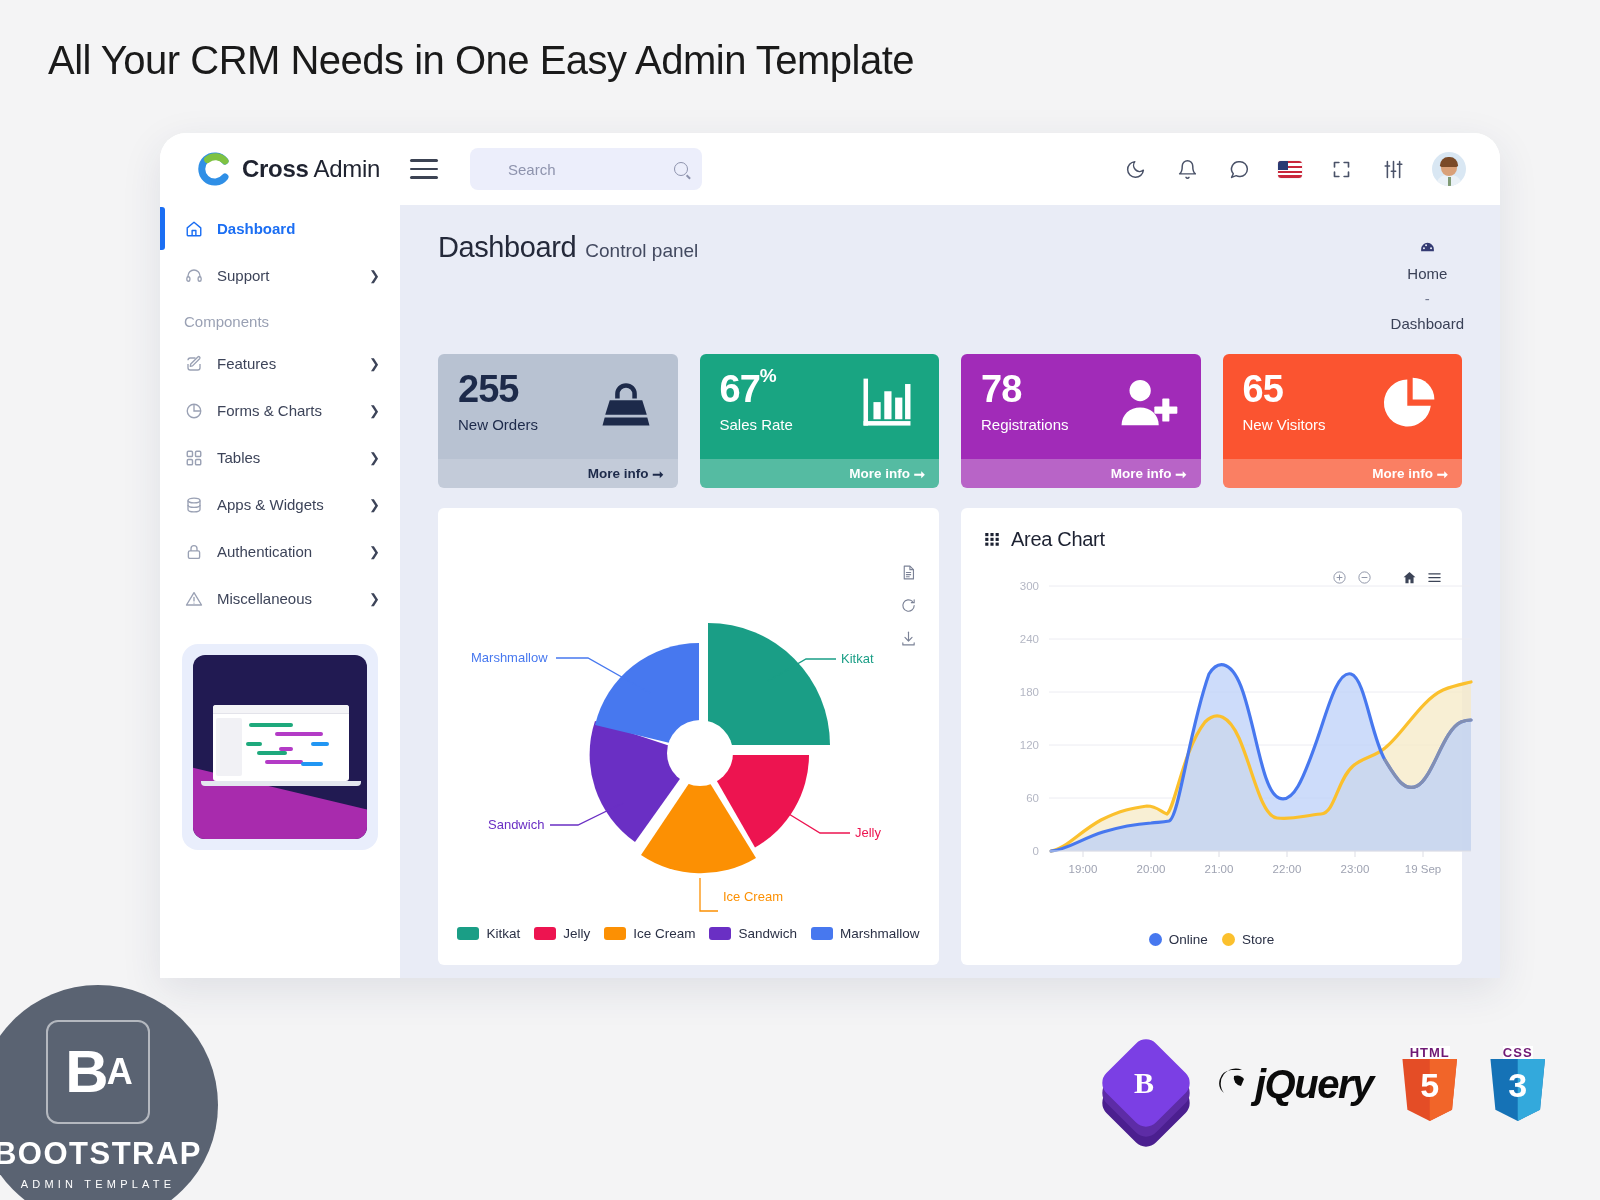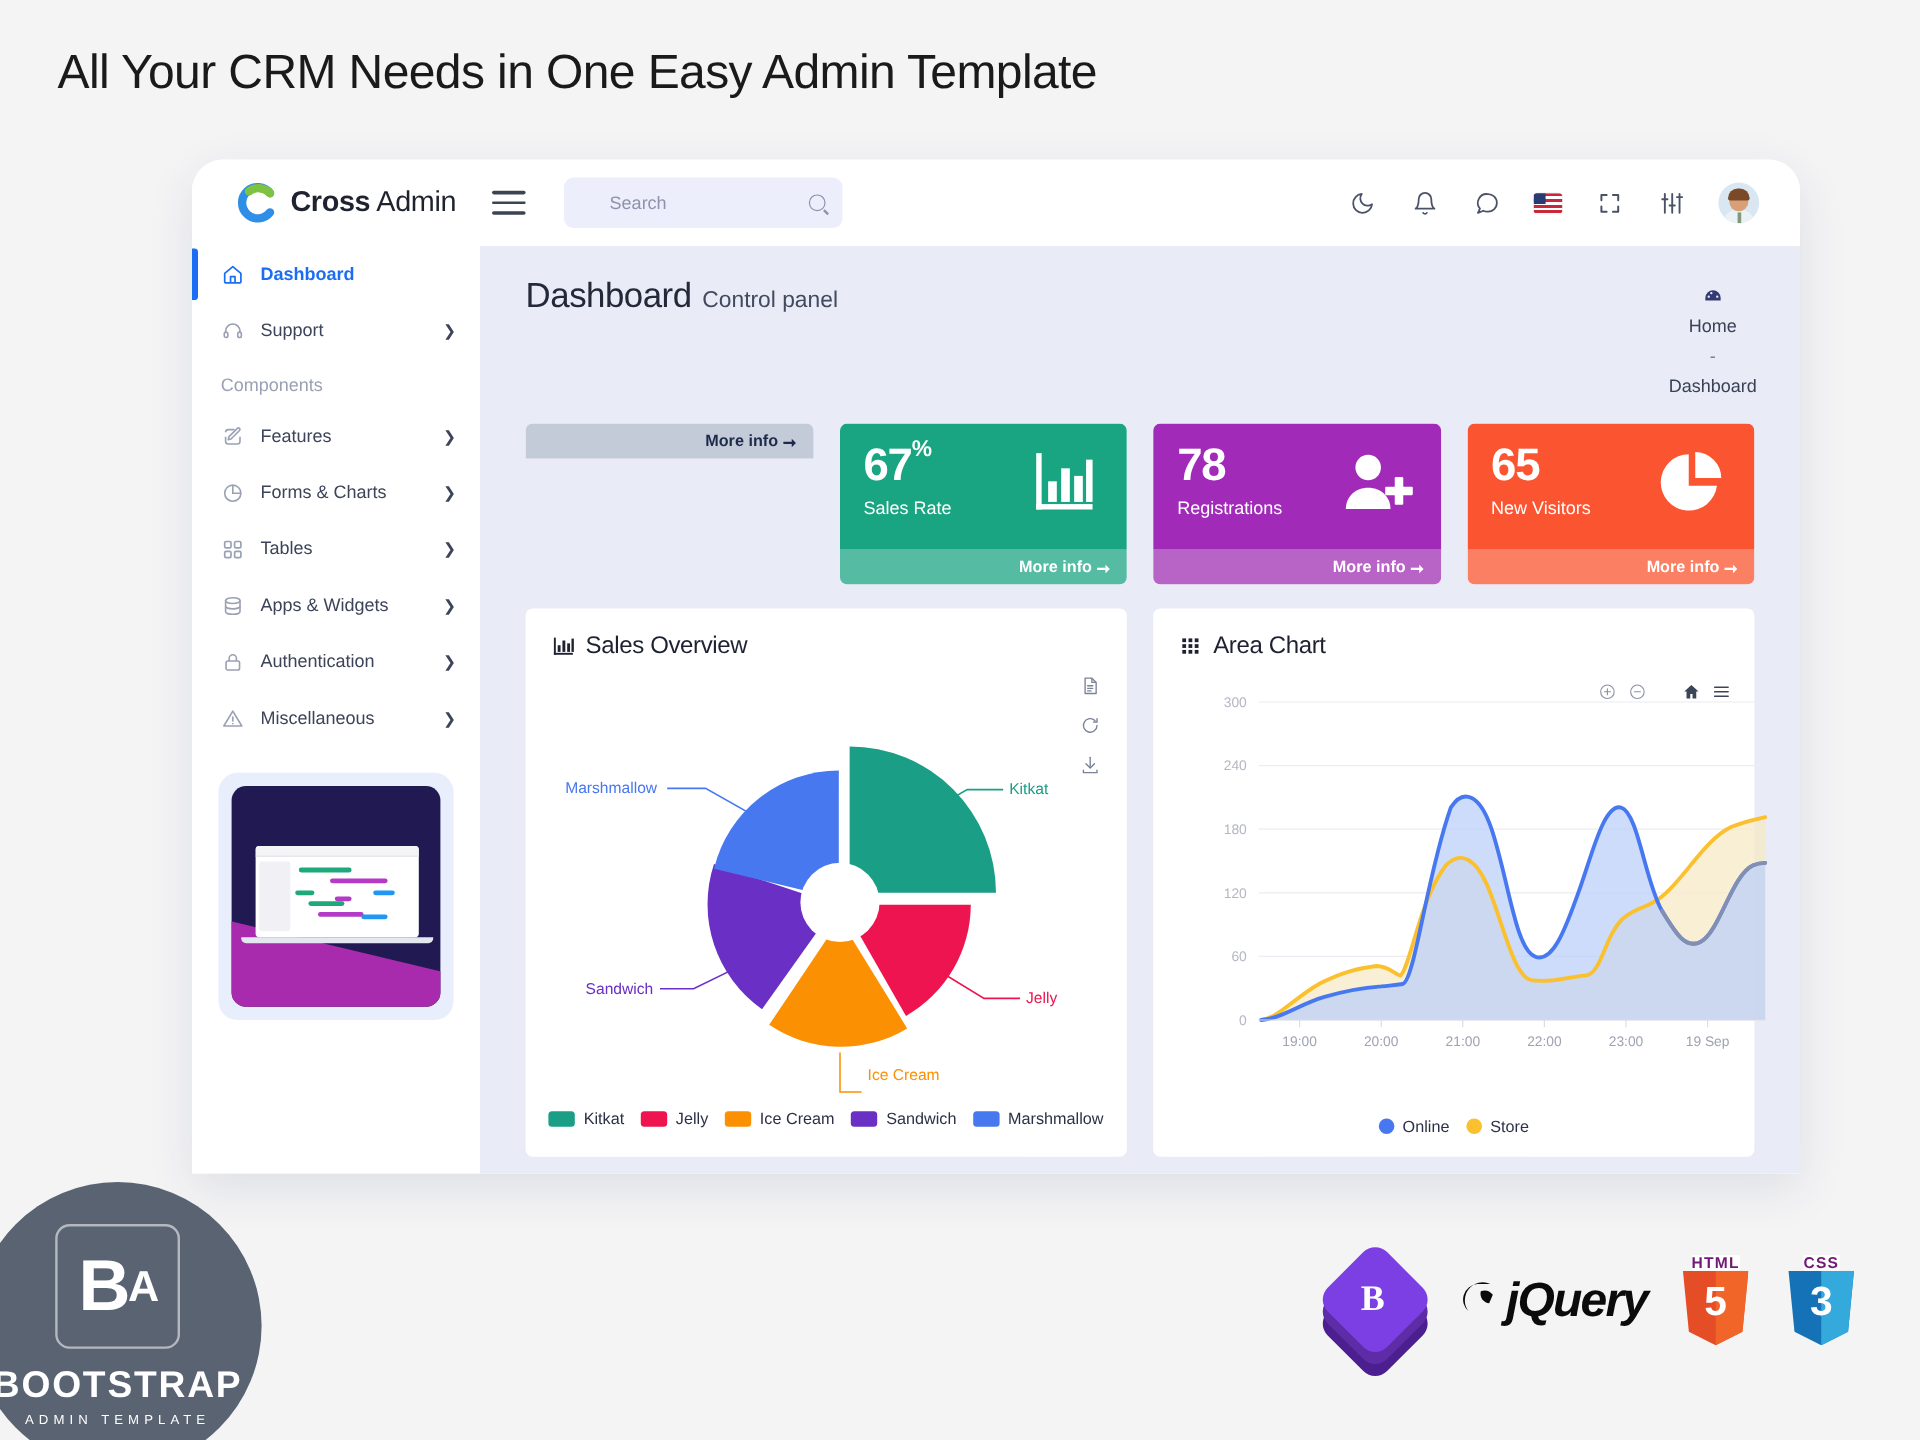--- a/index.html
+++ b/index.html
@@ -404,20 +404,31 @@
           </span>
           <span>Home</span>
           <span class="dash">-</span>
           <span>Dashboard</span>
         </div>
       </div>
 
       <div class="cards">
 
         <div class="card gray">
+          <div class="body">
+            <div class="num"><span>255</span></div>
+            <div class="lbl">New Orders</div>
+            <div class="cardicon">
+              <svg width="58" height="56" viewBox="0 0 64 62" fill="#1d2a4a">
+                <path d="M20 26v-5a12 12 0 0 1 24 0v5h-5v-5a7 7 0 0 0-14 0v5z"></path>
+                <path d="M14 28h36l5 16H9z"></path>
+                  <path d="M8.4 47h47.2l2.4 9H6z"></path>
+              </svg>
+            </div>
+          </div>
           <div class="foot"><span>More info</span>&nbsp;➞</div>
         </div>
 
         <div class="card teal">
           <div class="body">
             <div class="num"><span>67</span><sup>%</sup></div>
             <div class="lbl">Sales Rate</div>
             <div class="cardicon">
               <svg width="58" height="56" viewBox="0 0 64 62" fill="#fff">
                 <rect x="6" y="4" width="5" height="52"></rect>
@@ -459,33 +470,20 @@
               </svg>
             </div>
           </div>
           <div class="foot"><span>More info</span>&nbsp;➞</div>
         </div>
       </div>
 
       <div class="panels">
 
         <div class="panel p-left">
-          <div class="panel-title">
-            <span class="pic">
-              <svg width="19" height="19" viewBox="0 0 24 24" fill="currentColor">
-                <rect x="2" y="3" width="2" height="18"></rect>
-                  <rect x="2" y="19" width="20" height="2"></rect>
-                <rect x="6" y="11" width="3" height="7"></rect>
-                  <rect x="11" y="6" width="3" height="12"></rect>
-                <rect x="16" y="9" width="3" height="9"></rect>
-                  <rect x="20.5" y="4" width="2.5" height="14"></rect>
-              </svg>
-            </span>
-            <span>Sales Overview</span>
-          </div>
 
           <div class="chart-tools">
             <span class="t">
               <svg width="17" height="17" viewBox="0 0 24 24" fill="none" stroke="currentColor" stroke-width="1.6" stroke-linejoin="round">
                   <path d="M6 3h8l5 5v13H6z"></path>
                   <path d="M14 3v5h5"></path>
                   <path d="M9 12h6M9 15h6M9 18h4" stroke-linecap="round"></path>
                 </svg>
             </span>
             <span class="t">

